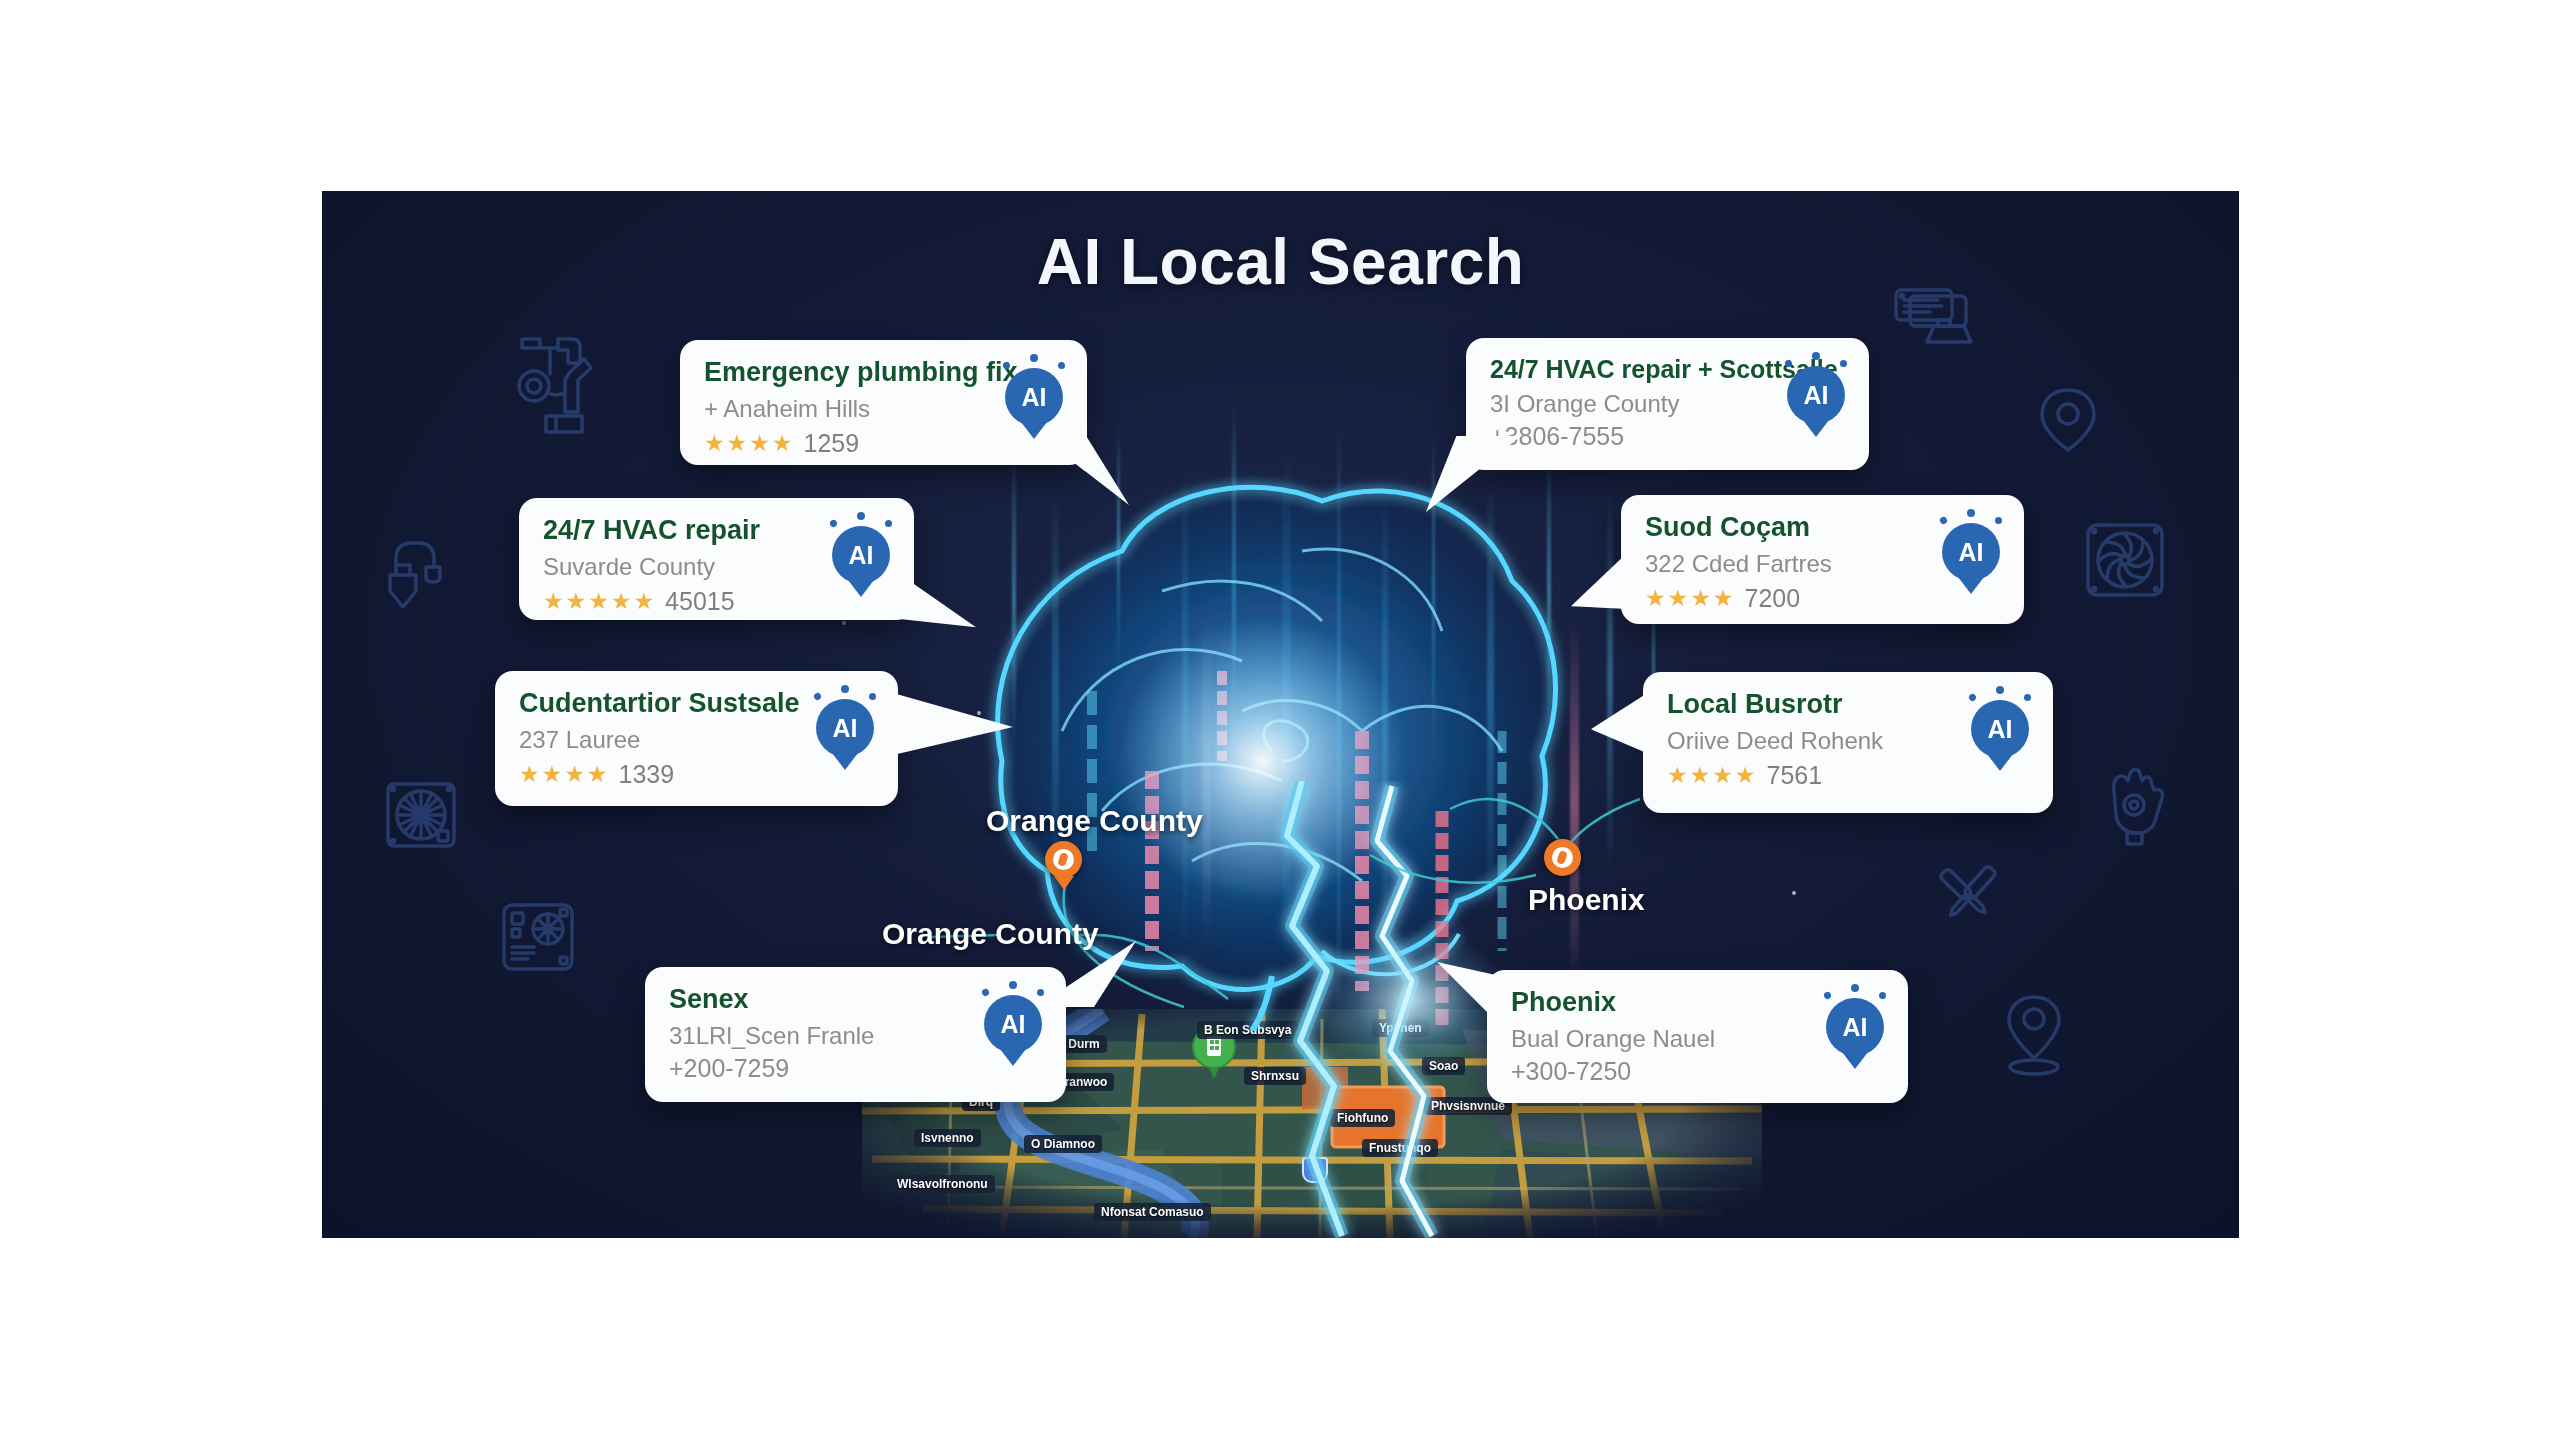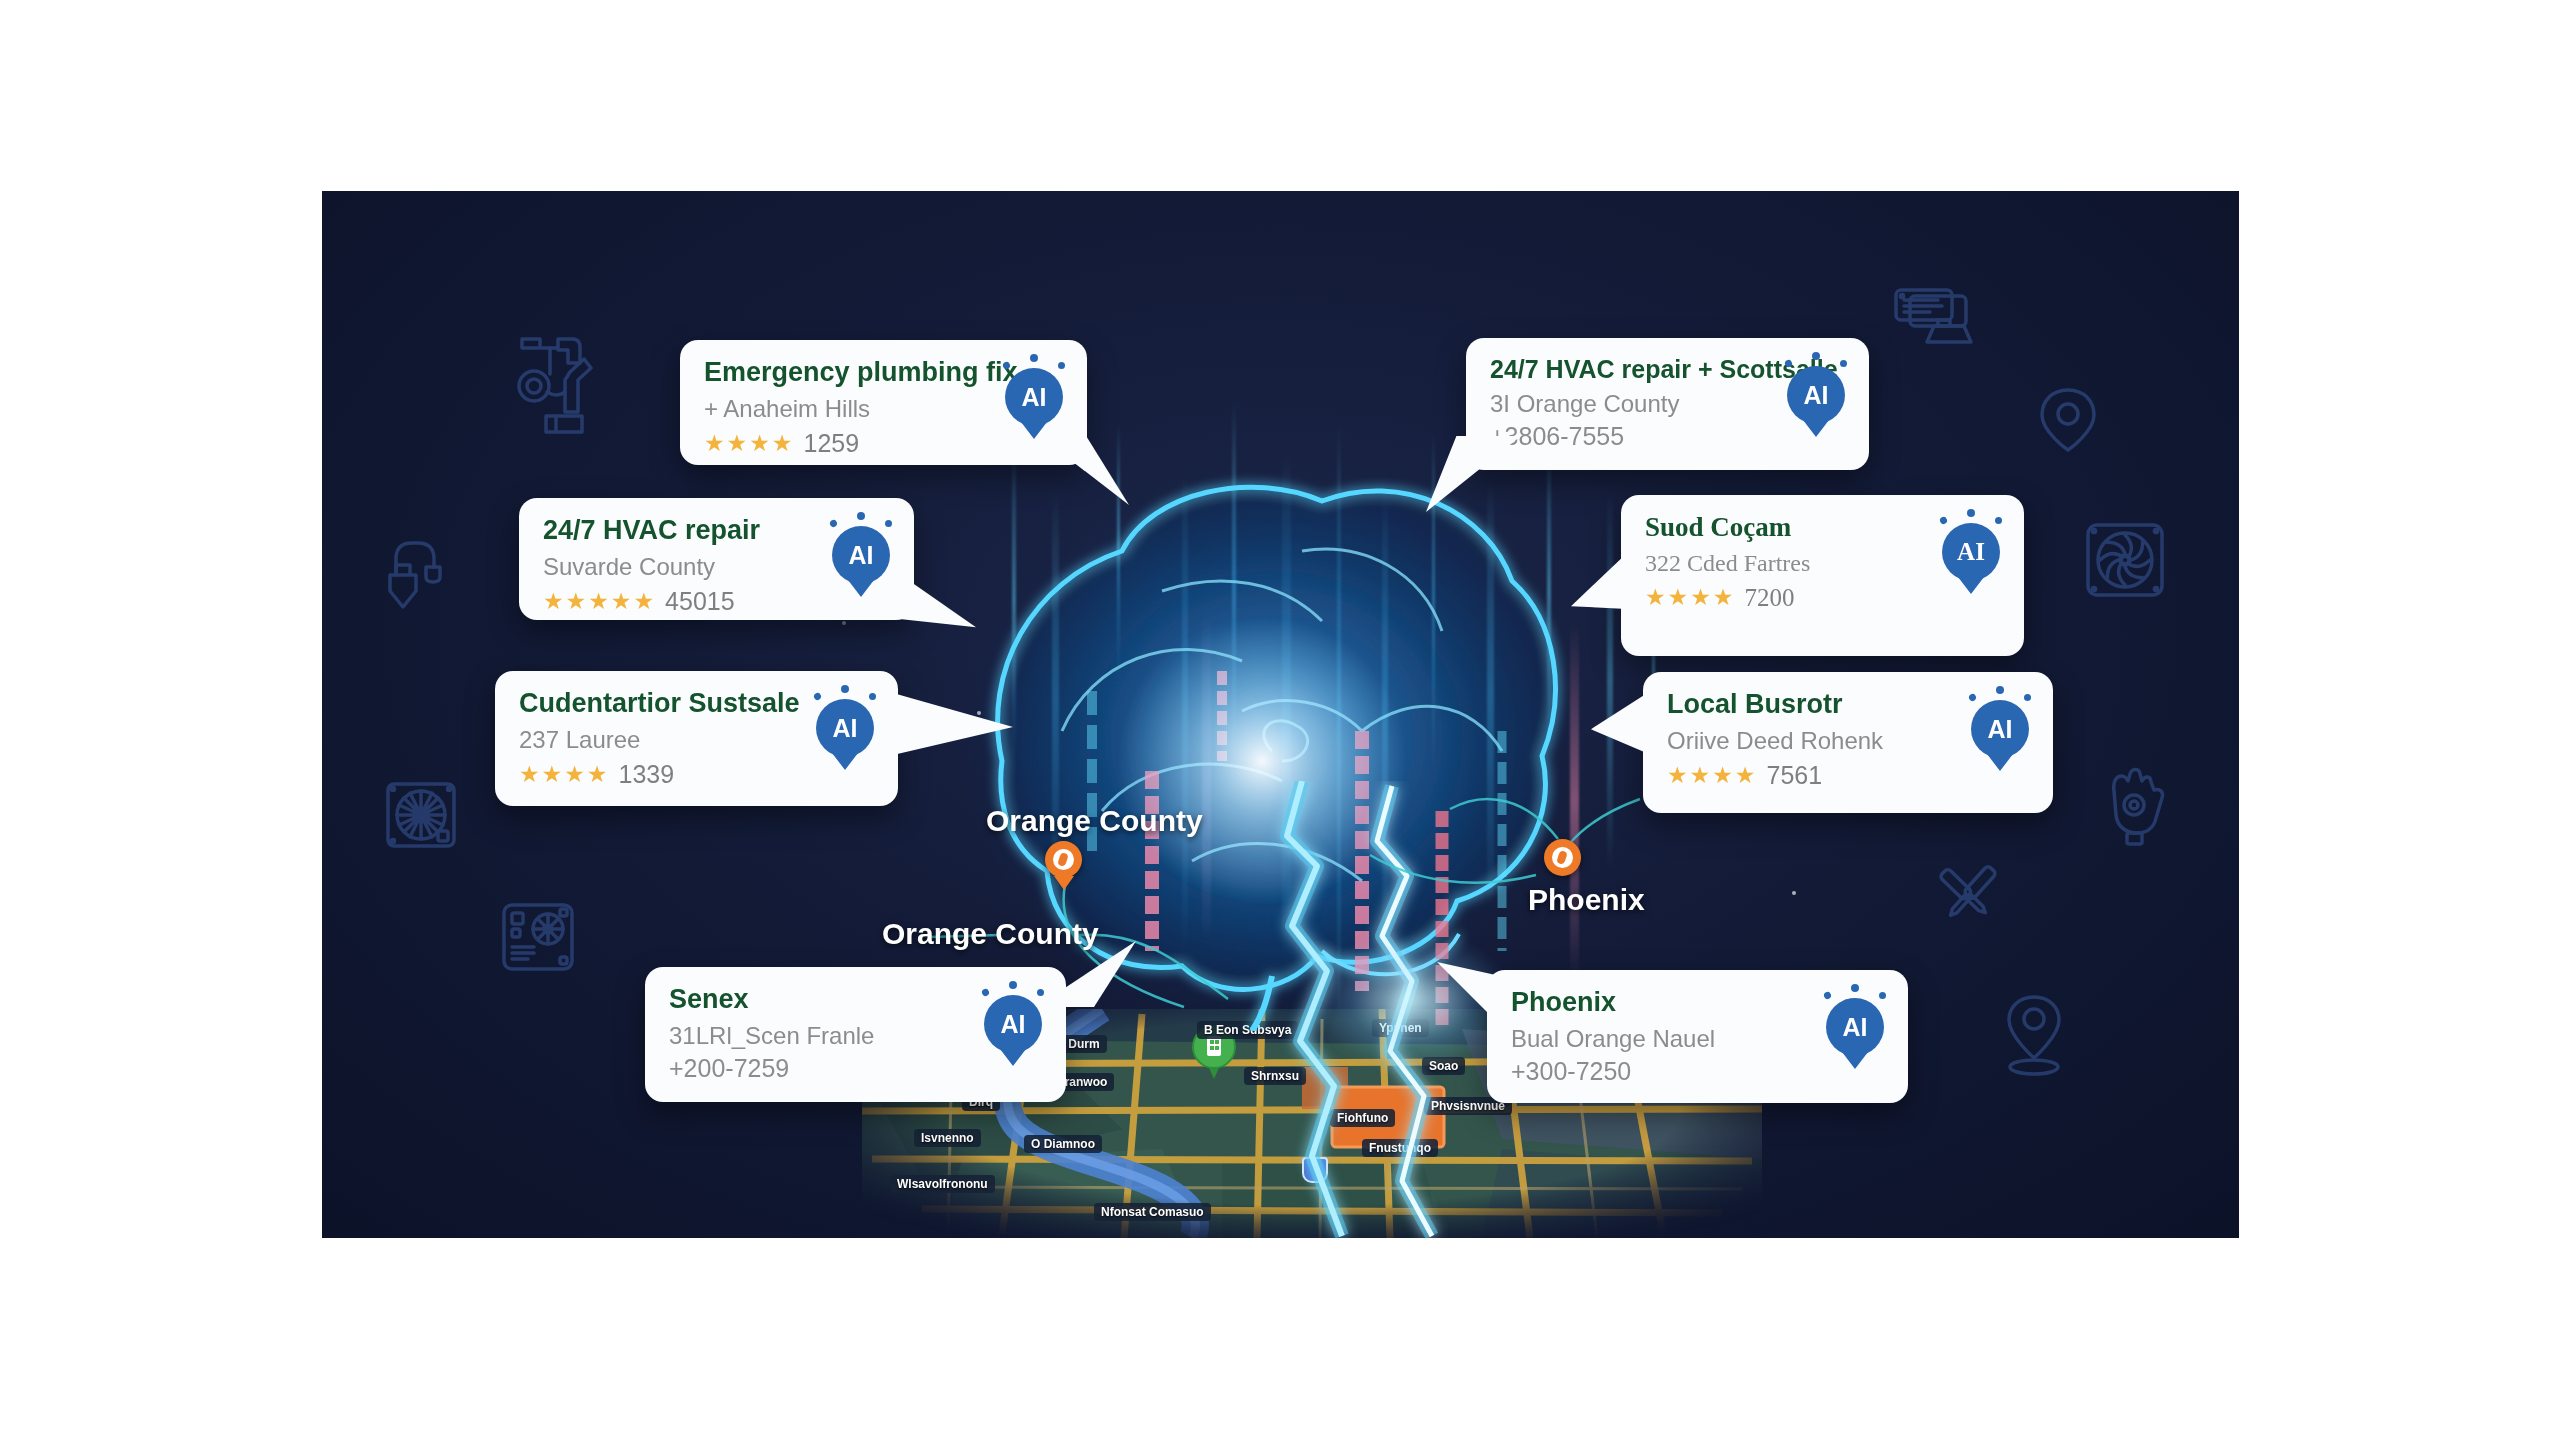--- a/index.html
+++ b/index.html
@@ -35,21 +35,21 @@
   .stars{font-size:23px;color:#f3b33c;letter-spacing:2px;}
   .meta-count{font-size:25px;color:#7f7f7f;margin-left:9px;}
   .card-phone{font-size:25px;color:#8c8c8c;margin-top:3px;}
 
   .c1{left:358px;top:149px;width:407px;height:125px;}
   .c2{left:197px;top:307px;width:395px;height:122px;}
   .c3{left:173px;top:480px;width:403px;height:135px;}
   .c4{left:323px;top:776px;width:421px;height:135px;}
   .c5{left:1144px;top:147px;width:403px;height:132px;}
   .c5 .card-title{font-size:25px;}
-  .c6{left:1299px;top:304px;width:403px;height:161px;font-family:Liberation Serif, serif;}
+  .c6{left:1299px;top:304px;width:403px;height:129px;}
   .c7{left:1321px;top:481px;width:410px;height:141px;}
   .c8{left:1165px;top:779px;width:421px;height:133px;}
 
   .t1{right:-42px;bottom:-40px;width:86px;height:72px;clip-path:polygon(0 8%,48% 0,100% 100%);}
   .t2{right:-62px;bottom:-18px;width:88px;height:72px;clip-path:polygon(0 0,100% 85%,0 72%);}
   .t3{right:-115px;top:22px;width:120px;height:62px;clip-path:polygon(0 0,100% 55%,0 100%);}
   .t4{right:-70px;top:-26px;width:100px;height:66px;clip-path:polygon(0 100%,100% 0,58% 100%);}
   .t5{left:-40px;bottom:-42px;width:95px;height:76px;clip-path:polygon(32% 0,100% 0,0 100%);}
   .t6{left:-50px;top:58px;width:56px;height:56px;clip-path:polygon(100% 0,0 95%,100% 100%);}
   .t7{left:-52px;top:20px;width:58px;height:62px;clip-path:polygon(100% 0,0 60%,100% 100%);}
@@ -273,20 +273,21 @@
     <g fill="none" stroke="#3ecbd1" stroke-width="2.5" opacity=".85">
       <path d="M 743 694 C 732 752,788 792,862 816"></path>
       <path d="M 757 744 C 820 740,852 768,906 808"></path>
       <path d="M 1236 648 C 1205 608,1165 598,1128 618"></path>
       <path d="M 1214 684 C 1150 700,1092 690,1048 664"></path>
       <path d="M 1318 608 C 1285 620,1262 636,1248 652"></path>
       <path d="M 608 746 L 678 744"></path>
     </g>
   </svg>
 
+  <div class="title">AI Local Search</div>
 
   <div class="geo-label" style="left:664px;top:613px">Orange County</div>
   <div class="opin tip" style="left:723px;top:650px">
         <span class="ptip"></span>
       </div>
   <div class="geo-label" style="left:560px;top:726px">Orange County</div>
   <div class="opin" style="left:1222px;top:648px"></div>
   <div class="geo-label" style="left:1206px;top:692px">Phoenix</div>
 
   <div class="card c1">

